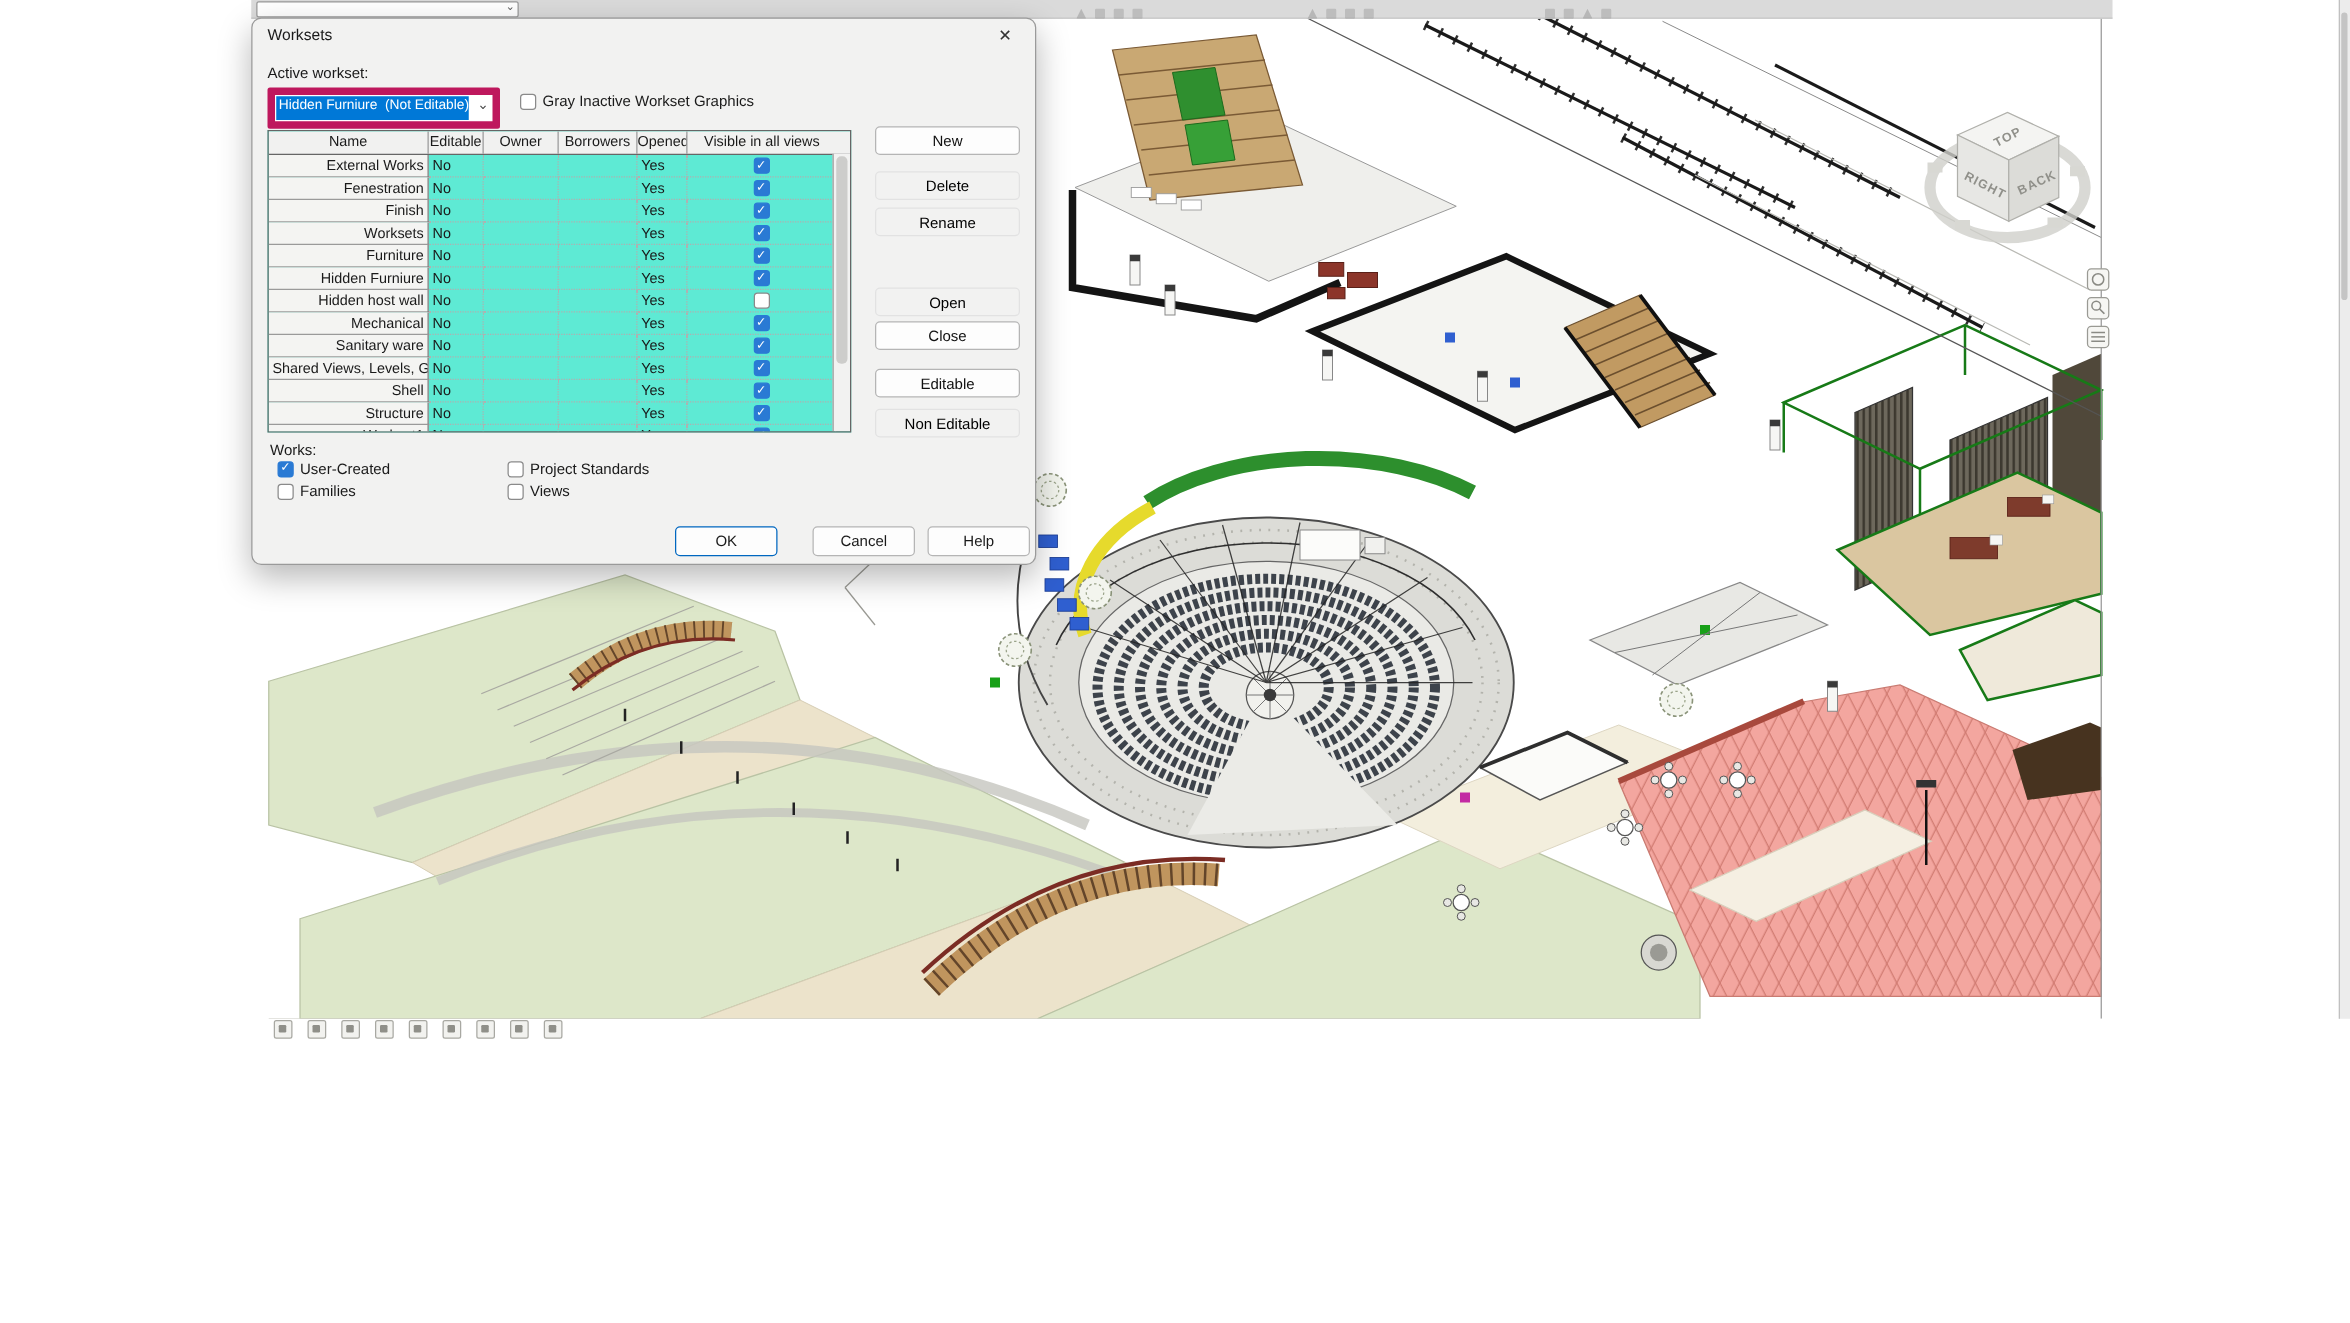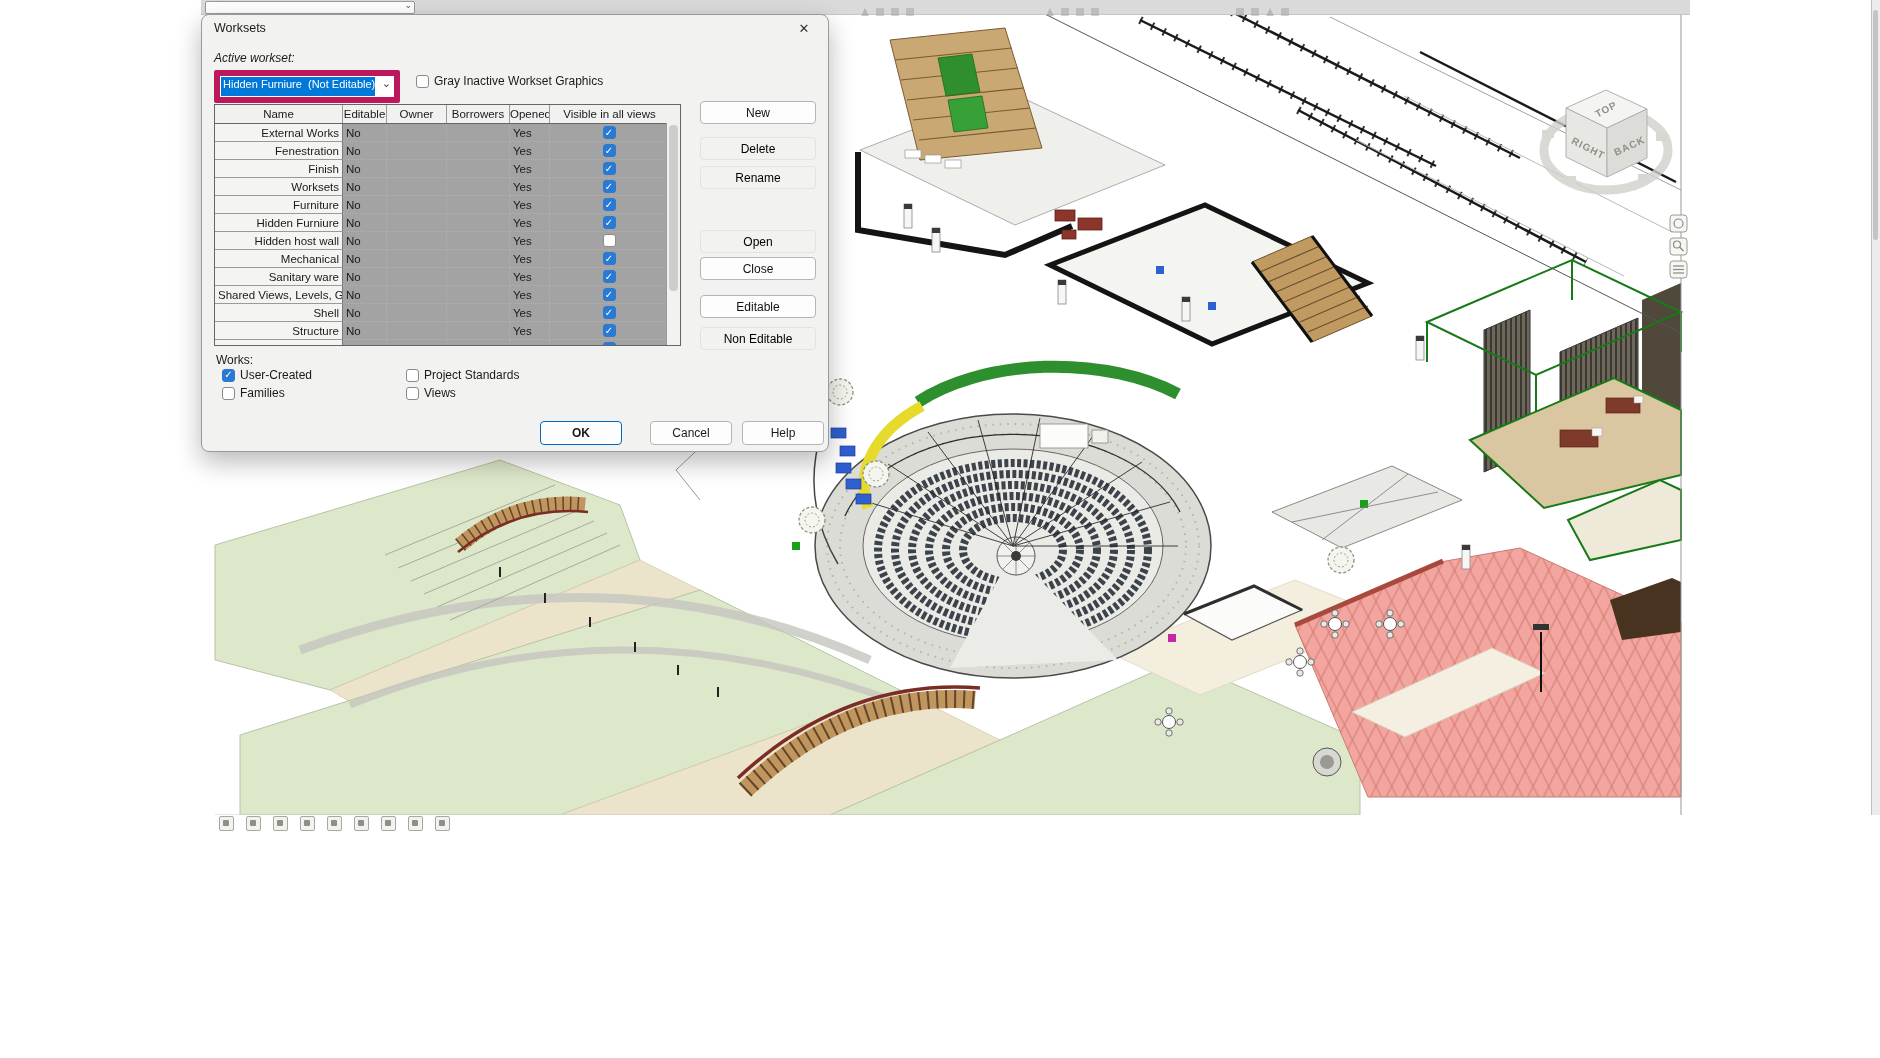--- a/index.html
+++ b/index.html
@@ -24,51 +24,51 @@
   .vic::after{content:"";position:absolute;left:3px;top:3px;width:6px;height:6px;background:#8f8f89;border-radius:1px;}
 
   
   svg.scene{position:absolute;left:0;top:0;z-index:1;}
   .vc-label{font-size:10px;fill:#90908a;font-weight:bold;letter-spacing:1px;}
 
   
   .dialog{position:absolute;left:201px;top:14px;width:626px;height:436px;background:#f2f2f1;border:1px solid #9a9a9a;border-radius:8px;box-shadow:0 10px 26px rgba(0,0,0,.28);z-index:10;font-size:12px;color:#1a1a1a;}
   .dlg-title{position:absolute;left:12px;top:6px;font-size:12.5px;}
   .dlg-close{position:absolute;right:10px;top:3px;width:28px;height:20px;display:flex;align-items:center;justify-content:center;font-size:13px;color:#333;border-radius:4px;cursor:default;}
-  .aw-label{position:absolute;left:12px;top:36px;font-style:italic;}
+  .aw-label{position:absolute;left:12px;top:36px;}
   .aw-combo{position:absolute;left:12px;top:55px;width:174px;height:21px;background:#fff;border:6px solid #be185d;border-radius:2px;}
   .aw-value{position:absolute;left:1px;top:1px;height:17px;padding:1px 2px;background:#0078d7;color:#fff;font-size:11px;white-space:pre;overflow:hidden;max-width:150px;}
   .aw-chev{position:absolute;right:3px;top:1px;font-size:11px;color:#444;}
   .cbx{width:13px;height:13px;border:1px solid #8a8a8a;background:#fff;border-radius:3px;display:inline-flex;align-items:center;justify-content:center;box-sizing:border-box;flex:none;}
   .cbx .tick{color:#fff;font-size:10px;font-style:normal;line-height:1;visibility:hidden;}
   .cbx.checked{background:#2a7ad4;border-color:#2a7ad4;}
   .cbx.checked .tick{visibility:visible;}
   .gray-cb{position:absolute;left:194px;top:59px;display:flex;align-items:center;gap:5px;padding-left:20px;}
 
-  .wtable{position:absolute;left:12px;top:89px;width:467px;height:242px;background:#a3a3a3;border:1px solid #666;box-sizing:border-box;overflow:hidden;font-size:11.5px;}
+  .wtable{position:absolute;left:12px;top:89px;width:467px;height:242px;background:#5eead4;border:1px solid #666;box-sizing:border-box;overflow:hidden;font-size:11.5px;}
   .thead,.trow{display:grid;grid-template-columns:128px 44px 60px 63px 40px 119px;height:18px;line-height:18px;}
   .thead{background:#f1f1f0;border-bottom:1px solid #666;}
   .th{text-align:center;border-right:1px solid #9a9a9a;overflow:hidden;white-space:nowrap;}
   .th:last-child{border-right:none;}
   .td{padding:0 3px;border-right:1px dotted #b0b0b0;border-bottom:1px dotted #b0b0b0;overflow:hidden;white-space:nowrap;box-sizing:border-box;}
   .td.name{background:#f4f4f2;border-right:1px solid #7a7a7a;border-bottom:1px solid #9a9a9a;text-align:right;}
   .td.vis{display:flex;align-items:center;justify-content:center;padding:0;}
   .tscroll{position:absolute;right:0;top:18px;bottom:0;width:13px;background:#f2f2f1;border-left:1px solid #9a9a9a;}
   .tscroll .thumb{position:absolute;left:2px;right:2px;top:2px;height:166px;background:#cdcdcb;border-radius:4px;}
 
   .btn{position:absolute;left:498px;width:114px;height:21px;background:#fdfdfd;border:1px solid #b5b5b5;border-radius:4px;font-size:12px;color:#111;display:flex;align-items:center;justify-content:center;font-family:"Liberation Sans",sans-serif;}
   .btn.disabled{background:#f2f2f1;border-color:#e2e2e2;color:#000000;}
   .b0{top:86px}.b1{top:122px}.b2{top:151px}.b3{top:215px}.b4{top:242px}.b5{top:280px}.b6{top:312px}
 
   .show-label{position:absolute;left:14px;top:338px;}
   .chk-item{position:absolute;display:flex;align-items:center;gap:5px;}
   .ci0{left:20px;top:353px}.ci1{left:204px;top:353px}.ci2{left:20px;top:371px}.ci3{left:204px;top:371px}
 
   .fbtn{position:absolute;top:406px;width:80px;height:22px;background:#fdfdfd;border:1px solid #b5b5b5;border-radius:4px;font-size:12px;display:flex;align-items:center;justify-content:center;}
-  .fbtn.focused{border:1.5px solid #0067c0;font-weight:bold;}
+  .fbtn.focused{border:1.5px solid #0067c0;}
   .f0{left:338px}.f1{left:448px}.f2{left:540px}
 </style>
 </head>
 <body>
 
 <div class="screen">
 
   <svg class="scene" width="1880" height="815" viewBox="0 0 1880 815">
     <defs>
       <pattern id="slats" width="5" height="5" patternUnits="userSpaceOnUse">

